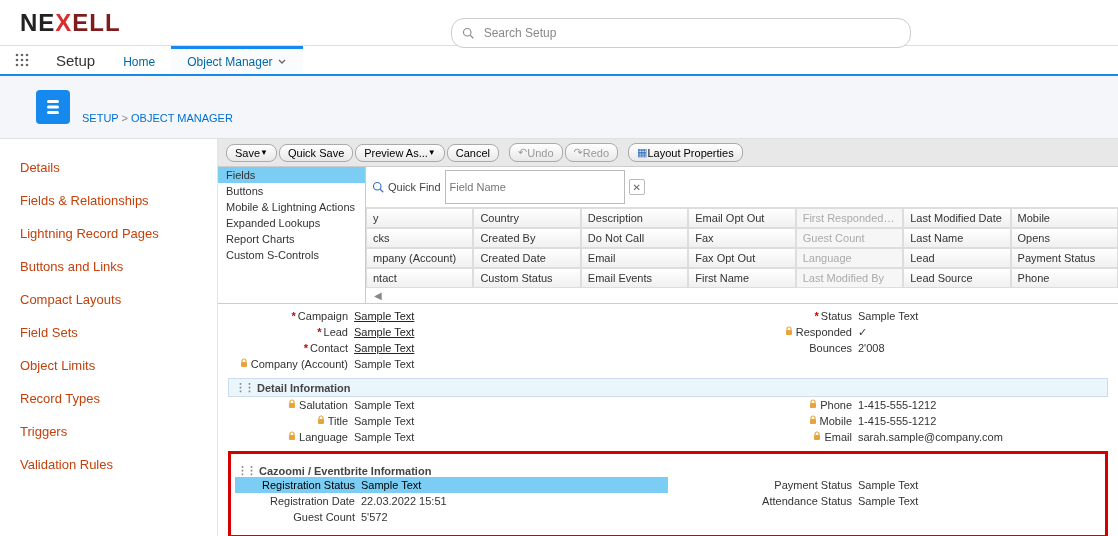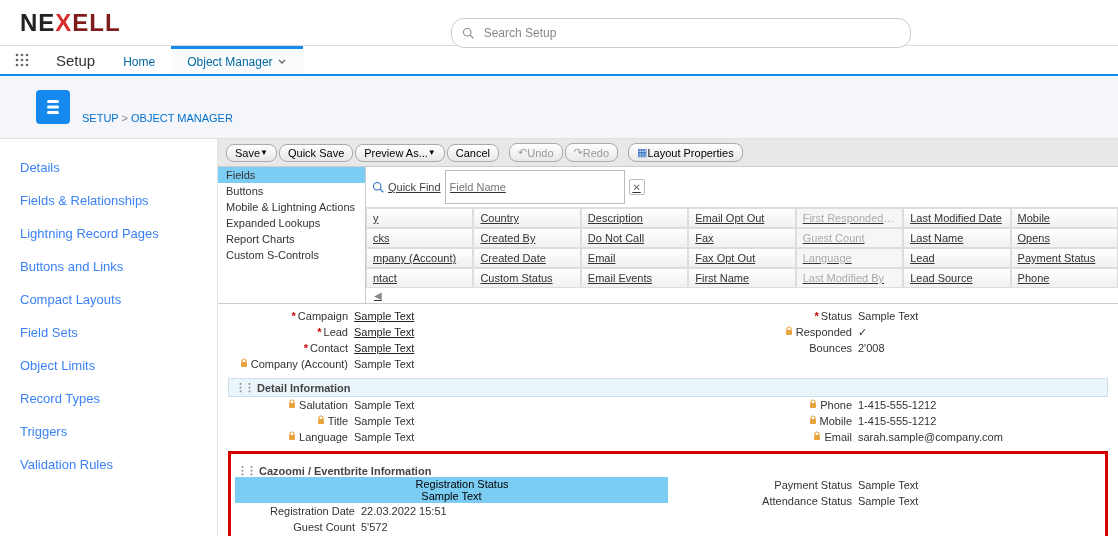--- a/index.html
+++ b/index.html
@@ -18,52 +18,52 @@
   .nav-tab { padding: 0 16px; display: flex; align-items: center; font-size: 12px; cursor: pointer; border-top: 3px solid transparent; color: #0369a1; }
   .nav-tab.active { border-top: 3px solid #1589ee; background: #fafbfc; }
   .nav-tab svg { margin-left: 4px; }
   .page-header { background: #f4f6f9; padding: 14px 36px; display: flex; align-items: flex-end; gap: 12px; border-bottom: 1px solid #e0e0e0; }
   .header-icon { width: 34px; height: 34px; background: #1589ee; border-radius: 4px; display: flex; align-items: center; justify-content: center; }
   .breadcrumb { font-size: 11px; color: #0070d2; }
   .breadcrumb .sep { color: #888; }
   .page-title { font-size: 17px; font-weight: 600; color: #222; margin-top: 1px; }
   .main { display: flex; }
   .sidebar { width: 218px; background: #fff; border-right: 1px solid #e5e5e5; padding: 12px 0; }
-  .sidebar-item { padding: 9px 20px; font-size: 13px; color: #3b82f6; cursor: pointer; }
+  .sidebar-item { padding: 9px 20px; font-size: 13px; color: #c2410c; cursor: pointer; }
   .sidebar-item.active { font-weight: 700; border-left: 3px solid transparent; }
   .content { flex: 1; background: #eef0f2; padding: 0; overflow: hidden; }
   .toolbar { background: #e8e8e8; padding: 4px 8px; display: flex; gap: 2px; align-items: center; border-bottom: 1px solid #ccc; }
   .tb-btn { background: linear-gradient(#fff,#e8e8e8); border: 1px solid #aaa; border-radius: 8px; padding: 2px 8px; font-size: 11px; cursor: pointer; display: flex; align-items: center; }
   .tb-btn.disabled { color: #999; cursor: default; }
   .tb-btn .caret { font-size: 8px; }
   .palette { display: flex; background: #fff; border-bottom: 1px solid #ccc; }
   .palette-cats { width: 148px; background: #fff; border-right: 1px solid #ccc; }
   .palette-cat { padding: 2px 8px; font-size: 11px; cursor: pointer; }
   .palette-cat.active { background: #7ccdf4; }
-  .palette-right { flex: 1; text-decoration: underline; }
+  .palette-right { flex: 1; }
   .qf-row { display: flex; align-items: center; padding: 3px 6px; gap: 4px; border-bottom: 1px solid #ddd; }
   .qf-row input { border: 1px solid #bbb; height: 34px; width: 180px; font-size: 11px; padding: 0 4px; }
   .qf-label { font-size: 11px; color: #444; }
   .field-grid { display: grid; grid-template-columns: repeat(7, 1fr); }
   .field-cell { border: 1px solid #ddd; padding: 3px 6px; font-size: 11px; background: linear-gradient(#fff,#f0f0f0); white-space: nowrap; overflow: hidden; text-overflow: ellipsis; height: 20px; }
   .field-cell.dim { color: #aaa; background: #f6f6f6; }
   .scroll-hint { padding: 2px 8px; color: #888; font-size: 10px; }
   .layout-body { background: #fff; padding: 4px 10px 10px; }
   .section-row { display: flex; }
   .section-col { flex: 1; }
   .field-row { display: flex; align-items: center; padding: 1px 0; font-size: 11px; min-height: 16px; }
   .field-row .lbl { width: 126px; text-align: right; padding-right: 6px; color: #333; white-space: nowrap; }
   .field-row .val { color: #333; }
   .field-row .val.link { text-decoration: underline; color: #222; }
   .req { color: #c00; margin-right: 2px; font-weight: bold; }
   .lock-ic { display: inline-block; width: 10px; margin-right: 2px; }
   .section-hdr { background: #eaf6fc; border: 1px solid #cde; padding: 2px 6px; font-size: 11px; font-weight: 700; color: #444; margin-top: 6px; display: flex; align-items: center; gap: 4px; }
   .drag-dots { color: #888; letter-spacing: -2px; }
   .red-box { border: 3px solid #d40000; padding: 4px 4px 10px; margin-top: 6px; }
-  .hl-row { background: #7ccdf4; flex-direction: column; }
+  .hl-row { background: #7ccdf4; }
   .hl-row .lbl, .hl-row .val { color: #000; }
   .x-clear { width: 16px; height: 16px; border: 1px solid #bbb; border-radius: 2px; display: flex; align-items: center; justify-content: center; font-size: 10px; color: #666; background: #fff; }
   .search-ic { width: 12px; height: 12px; }
 </style>
 </head>
 <body>
 
 <div class="topbar">
   <div class="logo">
     <span class="nx">NE</span><span class="x">X</span><span class="ell">ELL</span>

